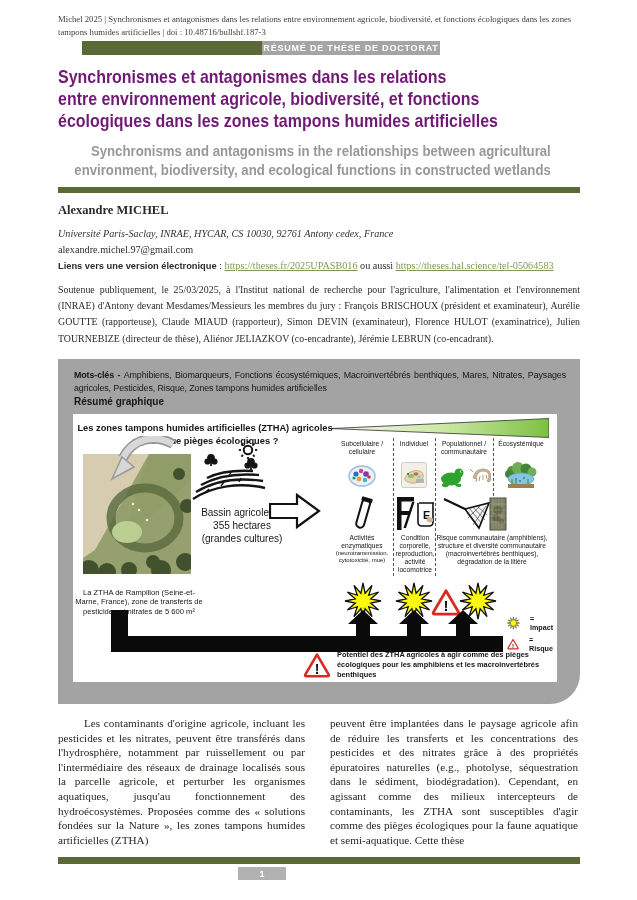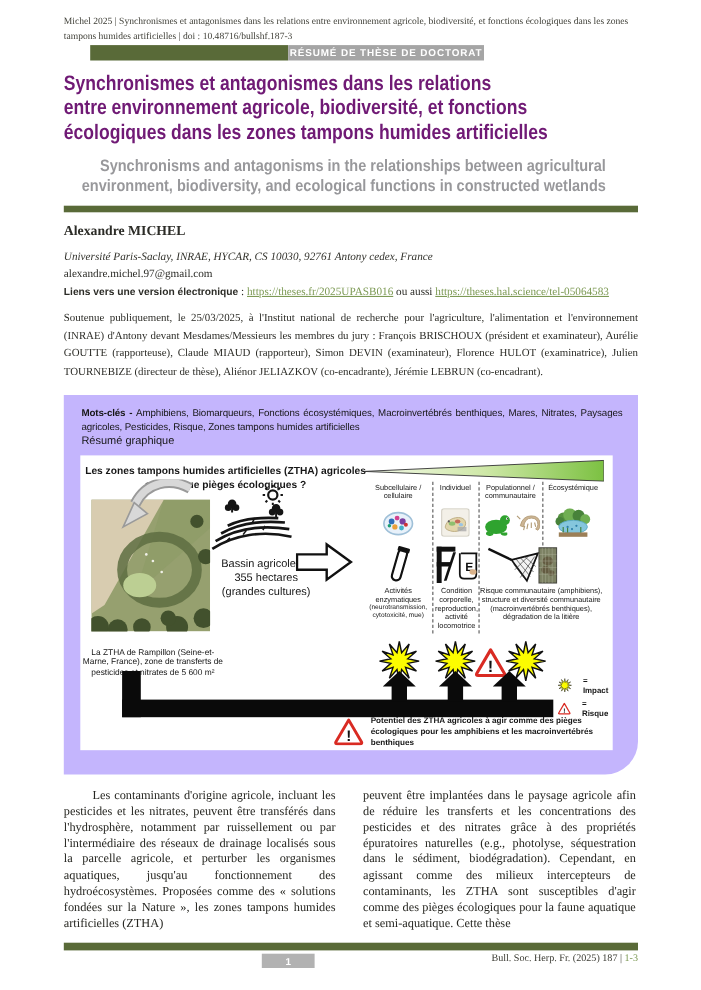--- a/index.html
+++ b/index.html
@@ -26,26 +26,26 @@
   
   .author-name{left:58px;top:203px;font-weight:bold;font-size:12.5px;}
   .affiliation{left:58px;top:228px;font-style:italic;font-size:10.2px;color:#33332d;}
   .email{left:58px;top:244px;font-size:10.2px;}
   .links{left:58px;top:260px;font-size:10.2px;width:524px;}
   .links b{font-family:"Liberation Sans",sans-serif;font-size:9.3px;}
   .link{color:#7d9a55;text-decoration:underline;cursor:pointer;}
   .defense{left:58px;top:282px;width:522px;font-size:9.9px;line-height:1.64;text-align:justify;}
 
   
-  .kwbox{left:58px;top:359px;width:522px;height:345px;background:#c4b5fd;border-radius:0 0 30px 0;}
+  .kwbox{left:58px;top:359px;width:522px;height:345px;background:#a3a3a3;border-radius:0 0 30px 0;}
   .kw{position:absolute;left:16px;top:10px;width:492px;font-family:"Liberation Sans",sans-serif;
       font-size:8.9px;line-height:1.5;text-align:justify;color:#161616;letter-spacing:-.1px;}
   .kw b{font-weight:bold;}
   .rg-head{position:absolute;left:16px;top:37px;font-family:"Liberation Sans",sans-serif;
-           font-weight:normal;font-size:10px;color:#161616;}
+           font-weight:bold;font-size:10px;color:#161616;}
   .gabs{position:absolute;left:15px;top:55px;width:484px;height:268px;background:#fff;
         font-family:"Liberation Sans",sans-serif;color:#161616;}
 
   .question{left:4px;top:8px;width:256px;font-weight:bold;font-size:9.3px;line-height:1.35;text-align:center;}
   .photo{left:10px;top:40px;}
   .photo-cap{left:0px;top:158px;width:132px;font-size:7.6px;line-height:1.22;text-align:center;margin-top:16px;}
   .curved-arrow{left:36px;top:22px;}
   .field-icon{left:118px;top:26px;}
   .basin{left:119px;top:92px;width:100px;font-size:10px;line-height:1.3;text-align:center;}
   .big-arrow{left:196px;top:78px;}
@@ -375,17 +375,14 @@
 
   <div class="abs bodycol col1">
     <div class="p">Les contaminants d'origine agricole, incluant les pesticides et les nitrates, peuvent être transférés dans l'hydrosphère, notamment par ruissellement ou par l'intermédiaire des réseaux de drainage localisés sous la parcelle agricole, et perturber les organismes aquatiques, jusqu'au fonctionnement des hydroécosystèmes. Proposées comme des « solutions fondées sur la Nature », les zones tampons humides artificielles (ZTHA)</div>
   </div>
   <div class="abs bodycol col2">
     <div>peuvent être implantées dans le paysage agricole afin de réduire les transferts et les concentrations des pesticides et des nitrates grâce à des propriétés épuratoires naturelles (e.g., photolyse, séquestration dans le sédiment, biodégradation). Cependant, en agissant comme des milieux intercepteurs de contaminants, les ZTHA sont susceptibles d'agir comme des pièges écologiques pour la faune aquatique et semi-aquatique. Cette thèse</div>
   </div>
 
   <div class="abs footbar"></div>
   <div class="abs pagebox">1</div>
-  <div class="abs journal">
-    <span>Bull. Soc. Herp. Fr. (2025) 187 | </span><span class="pgs">1-3</span>
-  </div>
 
 </div>
 
 </body></html>

